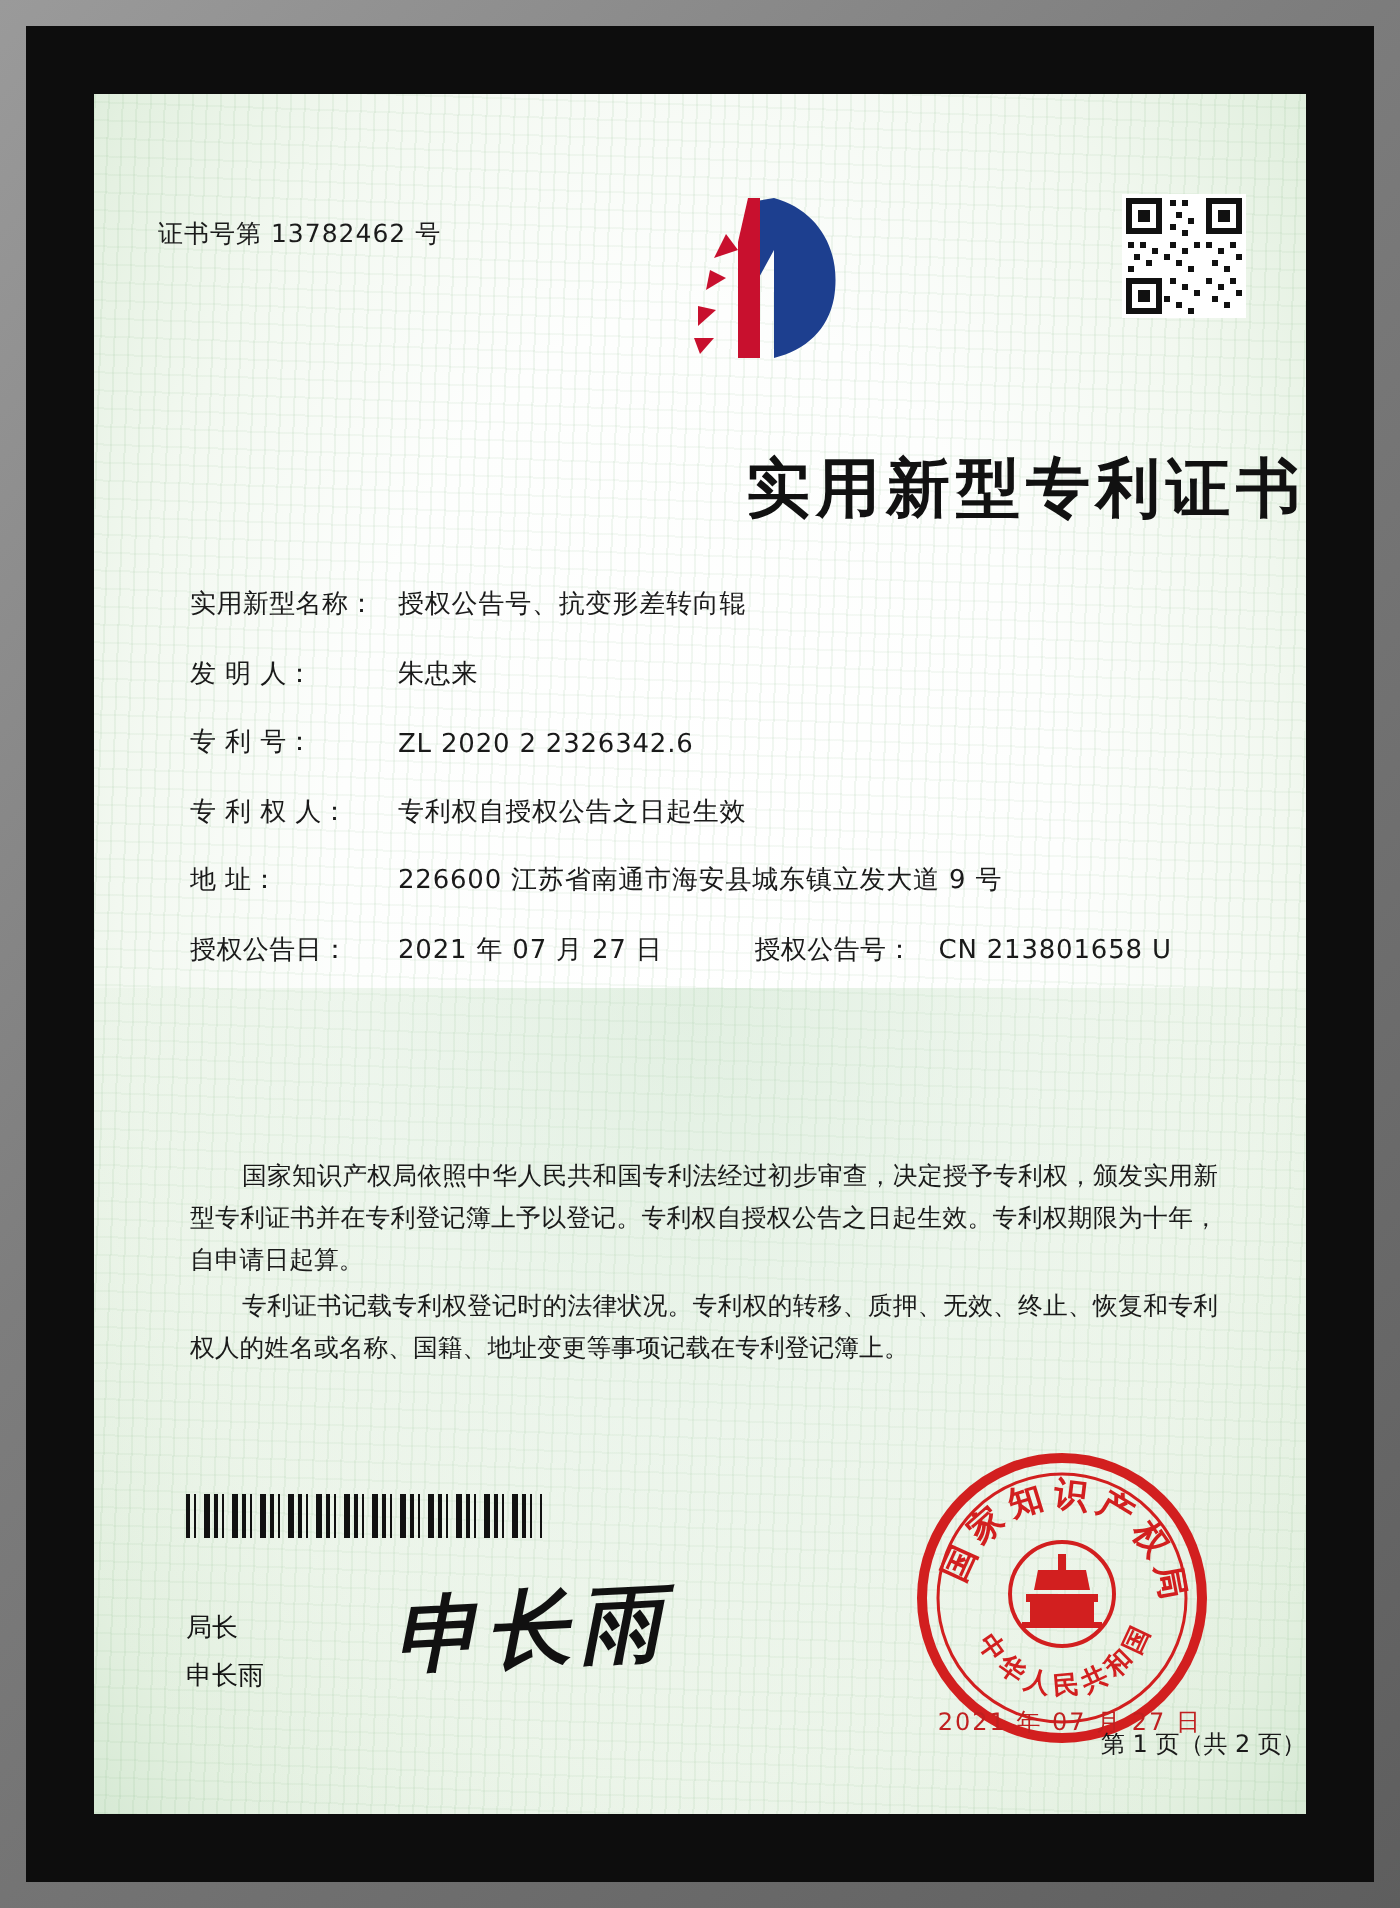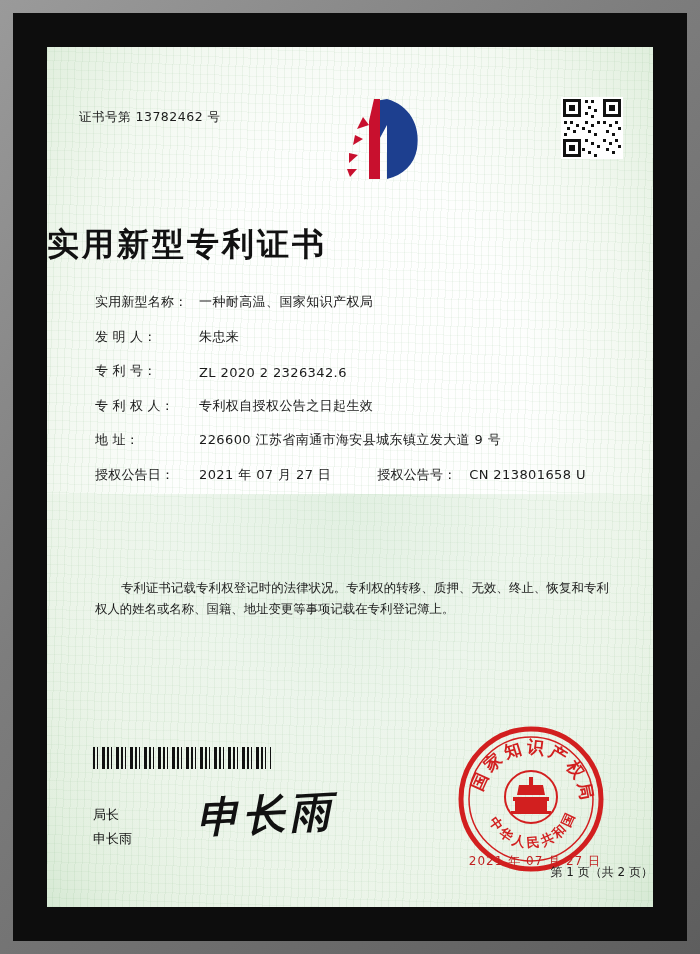--- a/index.html
+++ b/index.html
@@ -82,21 +82,21 @@
   .qr {
     position: absolute;
     right: 30px; top: 50px;
     width: 62px; height: 62px;
   }
 
   .title {
     position: absolute;
     left: 0; right: 0;
     top: 176px;
-    text-align: left;
+    text-align: right;
     font-family: "DejaVu Serif", "Liberation Serif", serif;
     font-size: 32px;
     font-weight: bold;
     letter-spacing: 3px;
     color: #111;
   }
 
   
   .fields {
     position: absolute;
@@ -289,21 +289,21 @@
             </g>
           </svg>
         </div>
 
         <div class="title">实用新型专利证书</div>
 
         <div class="fields">
 
           <div class="field-row">
             <div class="field-label">实用新型名称：</div>
-            <div class="field-value">一种耐高温、国家知识产权局</div>
+            <div class="field-value">授权公告号、抗变形差转向辊</div>
           </div>
 
           <div class="field-row">
             <div class="field-label spread">发 明 人：</div>
             <div class="field-value">朱忠来</div>
           </div>
 
           <div class="field-row">
             <div class="field-label spread">专 利 号：</div>
             <div class="field-value">ZL 2020 2 2326342.6</div>
@@ -327,20 +327,21 @@
             </div>
             <div class="col-right">
               <div class="field-label">授权公告号：</div>
               <div class="field-value">CN 213801658 U</div>
             </div>
           </div>
 
         </div>
 
         <div class="paragraphs">
+          <p>国家知识产权局依照中华人民共和国专利法经过初步审查，决定授予专利权，颁发实用新型专利证书并在专利登记簿上予以登记。专利权自授权公告之日起生效。专利权期限为十年，自申请日起算。</p>
           <p>专利证书记载专利权登记时的法律状况。专利权的转移、质押、无效、终止、恢复和专利权人的姓名或名称、国籍、地址变更等事项记载在专利登记簿上。</p>
         </div>
 
         <div class="barcode"></div>
 
         <div class="sig-labels">
           <div>局长</div>
           <div>申长雨</div>
         </div>
         <div class="sig-script">申长雨</div>

